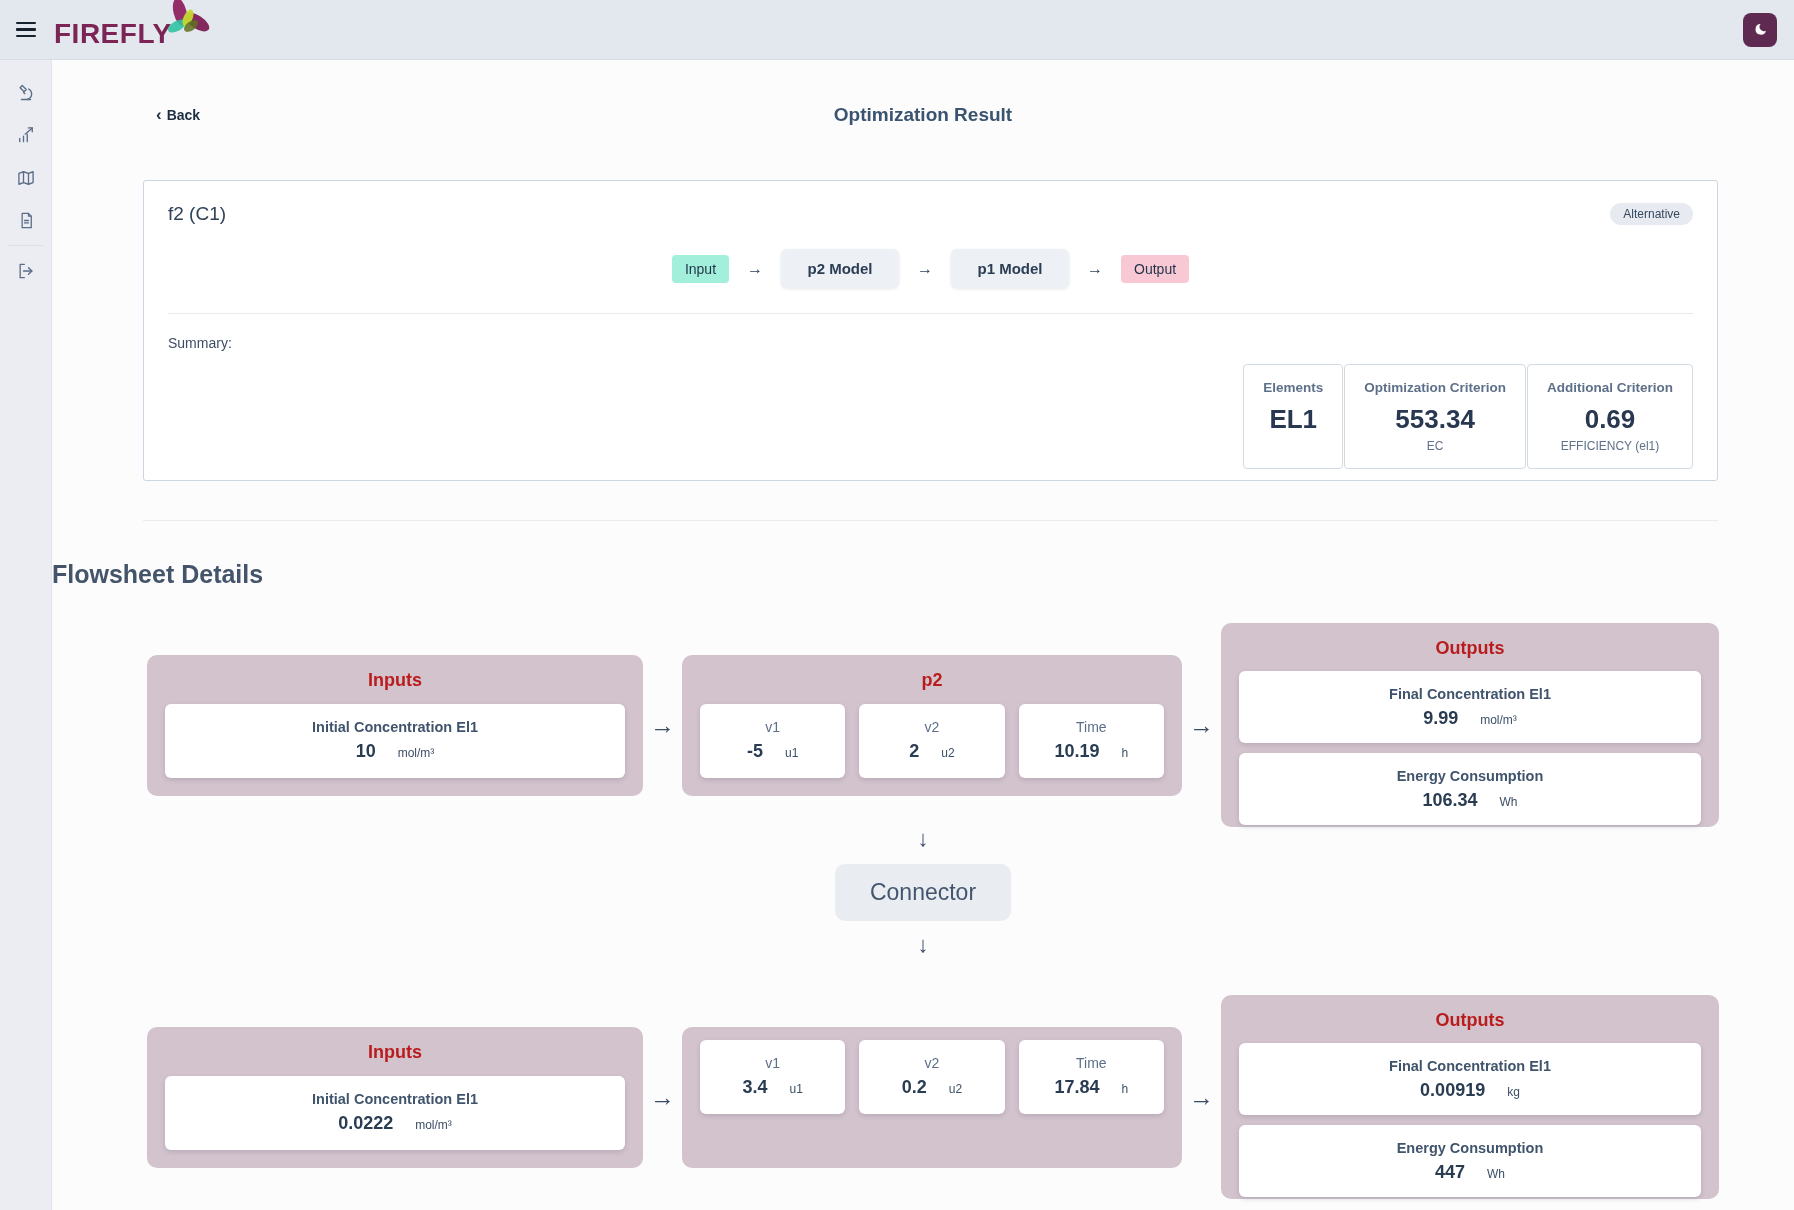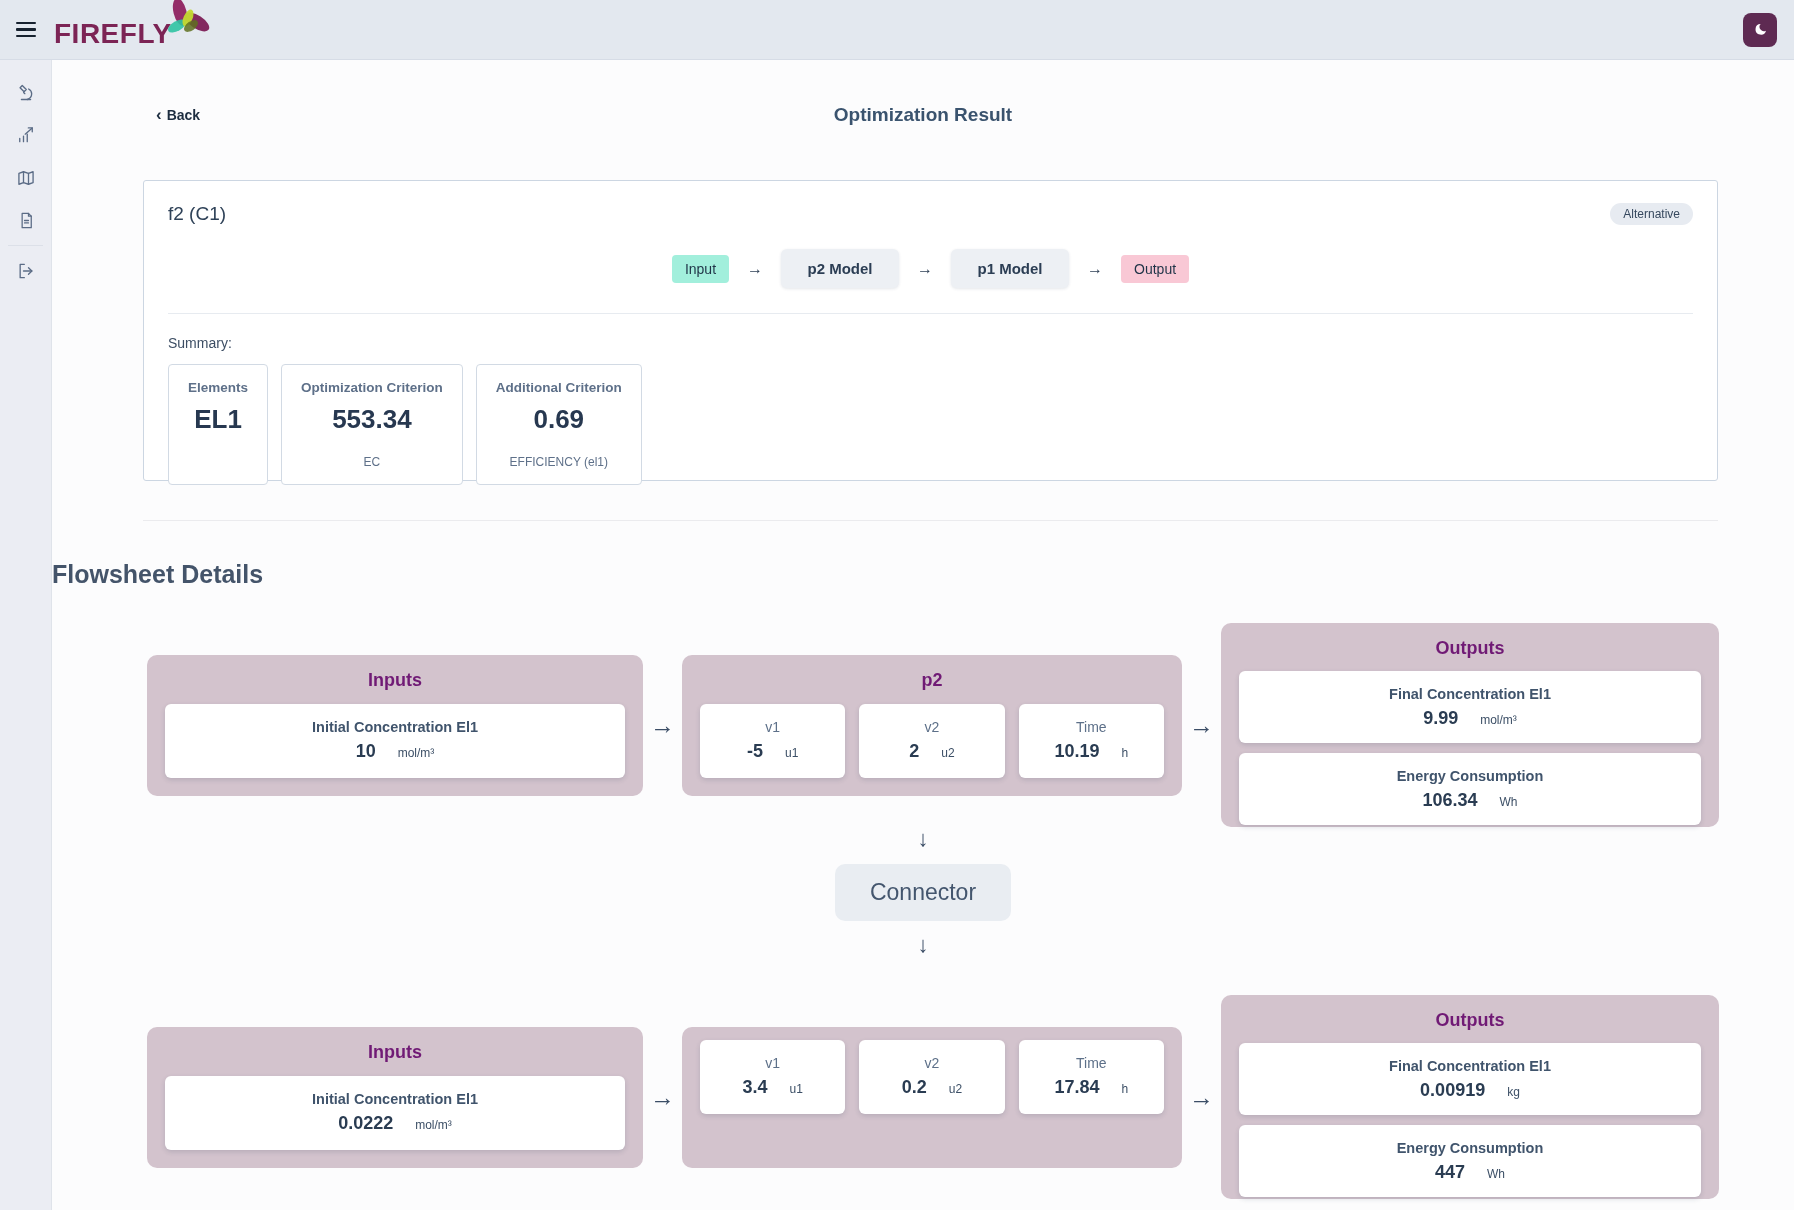--- a/index.html
+++ b/index.html
@@ -49,43 +49,43 @@
   .flow-io { padding:6px 13px; border-radius:4px; font-size:14px; color:#1f3347; }
   .flow-io.input  { background:var(--input-badge,#a2efdc);text-align:right; }
   .flow-io.output { background:var(--output-badge,#f9c8d5); }
   .flow-model { background:var(--model-chip,#edf0f4); width:118px; padding:11px 16px; text-align:center;
                 border-radius:6px; font-size:15px; font-weight:700; color:#2c3e54;
                 box-shadow:0 1px 3px rgba(40,55,80,.12); }
   .flow-arrow { font-size:16px; font-weight:700; color:#2c3e54; }
 
   .rc-divider { margin-top:25px; border-top:1px solid #e7ebf0; }
   .summary-label { margin-top:21px; font-size:14px; color:#3d4e64; }
-  .sum-row { margin-top:13px; display:flex; gap:13px; align-items:stretch; }
+  .sum-row { margin-top:13px; display:flex; gap:1px; align-items:stretch;justify-content:flex-end; }
   .sum-card { border:1px solid #d2dae4; border-radius:4px; background:#fff; padding:15px 19px;
               text-align:center; }
   .sum-title { font-size:13.5px; font-weight:600; color:#5e7089; }
   .sum-value { font-size:26px; font-weight:700; color:#273850; margin-top:9px; }
-  .sum-sub   { font-size:12px; color:#5e7089; margin-top:20px; }
+  .sum-sub   { font-size:12px; color:#5e7089; margin-top:4px; }
 
   .section-divider { position:absolute; top:460px; left:91px; width:1575px; border-top:1px solid #ebebee; }
   .fs-title { position:absolute; top:500px; left:0; width:100%; 
               font-size:25px; font-weight:700; color:#44546a; }
 
   
   .fs-row { position:absolute; left:95px; width:1572px; height:204px;
             display:flex; align-items:center; }
   .fs-row.r1 { top:563px; }
   .fs-row.r2 { top:935px; }
   .gap-arrow { width:39px; text-align:center; font-size:25px; font-weight:700; color:#3b4d66; flex:none; }
 
   .panel { background:var(--panel,#d3c3cd); border-radius:10px; flex:none; }
   .panel.io-in  { width:496px; height:141px; }
   .panel.proc   { width:500px; height:141px; }
   .panel.io-out { width:498px; height:204px; }
-  .panel-title { padding-top:15px; text-align:center; font-size:18px; font-weight:700; color:#701a75; }
+  .panel-title { padding-top:15px; text-align:center; font-size:18px; font-weight:700; color:#b91c1c; }
 
   .white-card { background:#fff; border-radius:6px; box-shadow:0 2px 5px rgba(40,55,80,.16);
                 display:flex; flex-direction:column; align-items:center; justify-content:center; gap:6px; }
   .io-in .white-card { margin:13px 18px 0; height:74px; }
   .proc-cards { margin:13px 18px 0; display:flex; gap:14px; }
   .proc-cards .white-card { flex:1; height:74px; }
   .io-out .cards { margin:12px 18px 0; display:flex; flex-direction:column; gap:10px; }
   .io-out .white-card { height:72px; }
 
   .io-label { font-size:14.5px; font-weight:700; color:#40546c; }

